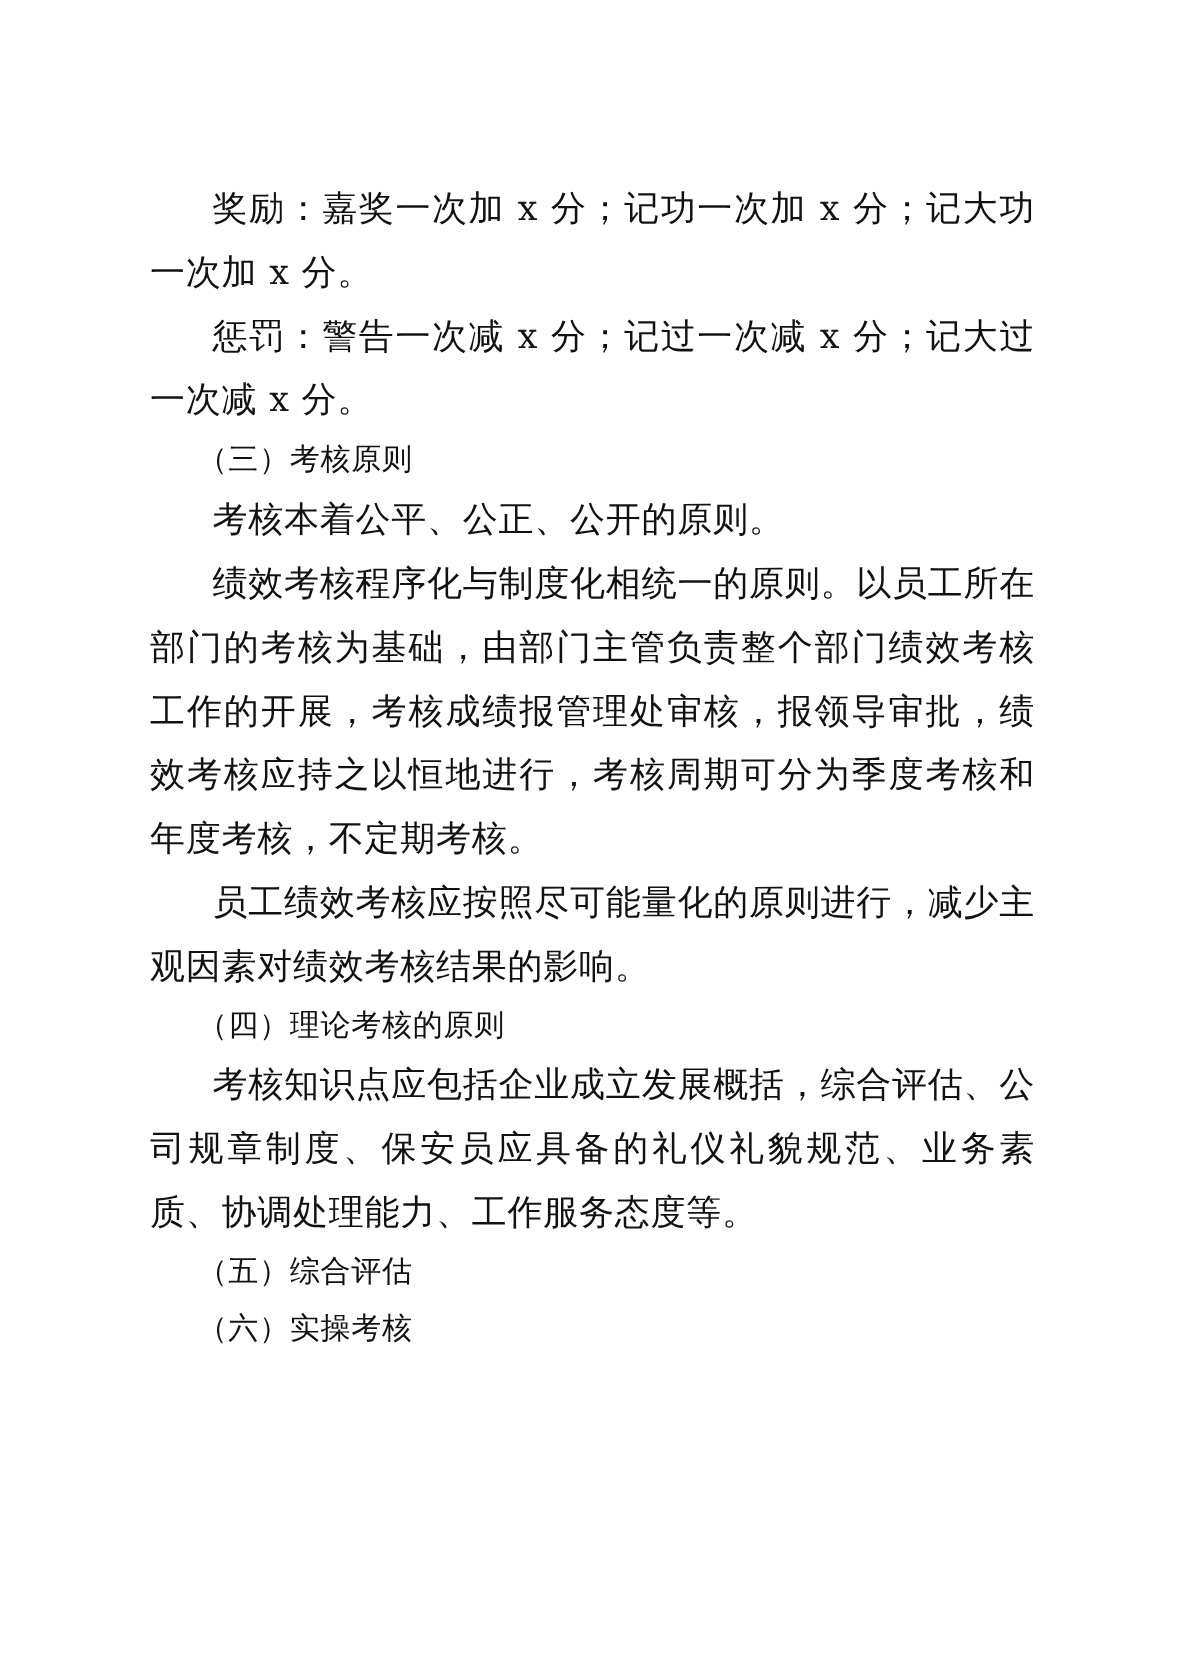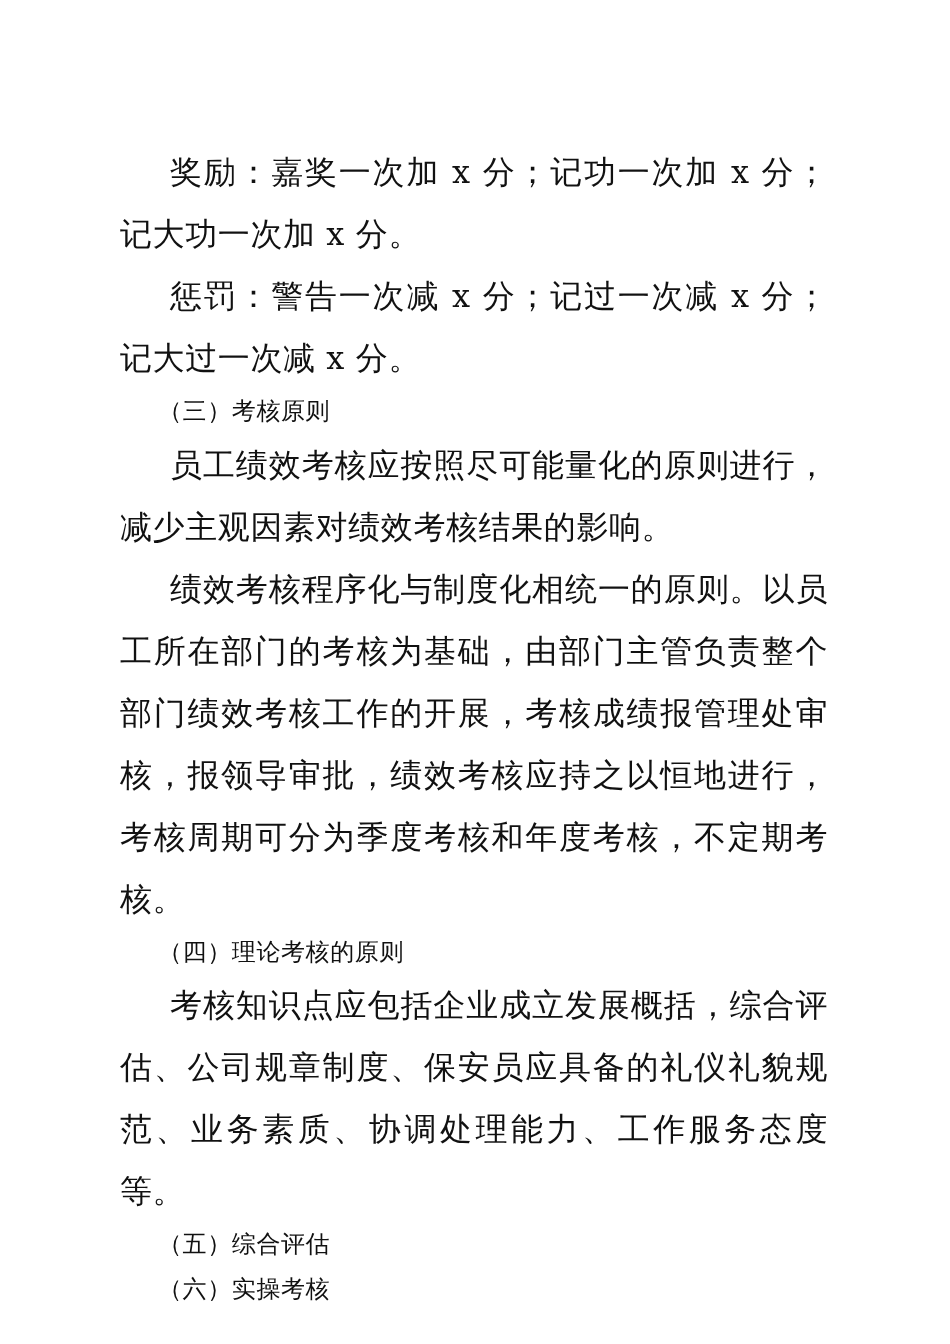--- a/index.html
+++ b/index.html
@@ -17,22 +17,22 @@
     }
     .page {
       position: absolute;
       left: 120px;
       top: 141px;
       width: 708px;
     }
     .para {
       margin: 0;
       padding: 0;
-      font-size: 32px;
-      line-height: 62px;
+      font-size: 28px;
+      line-height: 51px;
       text-indent: 50px;
       letter-spacing: 0.6px;
       text-align: justify;
       text-justify: inter-ideograph;
       word-break: break-all;
     }
     .heading {
       margin: 0;
       padding: 0;
       font-size: 24px;
@@ -43,19 +43,20 @@
       font-family: "DejaVu Sans", "Liberation Sans", sans-serif;
     }
   </style>
 </head>
 <body>
 
 <div class="page">
   <p class="para">奖励：嘉奖一次加 x 分；记功一次加 x 分；记大功一次加 x 分。</p>
   <p class="para">惩罚：警告一次减 x 分；记过一次减 x 分；记大过一次减 x 分。</p>
   <p class="heading">（三）考核原则</p>
+  <p class="para">考核本着公平、公正、公开的原则。</p>
+  <p class="para">绩效考核程序化与制度化相统一的原则。以员工所在部门的考核为基础，由部门主管负责整个部门绩效考核工作的开展，考核成绩报管理处审核，报领导审批，绩效考核应持之以恒地进行，考核周期可分为季度考核和年度考核，不定期考核。</p>
   <p class="para">员工绩效考核应按照尽可能量化的原则进行，减少主观因素对绩效考核结果的影响。</p>
-  <p class="para">绩效考核程序化与制度化相统一的原则。以员工所在部门的考核为基础，由部门主管负责整个部门绩效考核工作的开展，考核成绩报管理处审核，报领导审批，绩效考核应持之以恒地进行，考核周期可分为季度考核和年度考核，不定期考核。</p>
   <p class="heading">（四）理论考核的原则</p>
   <p class="para">考核知识点应包括企业成立发展概括，综合评估、公司规章制度、保安员应具备的礼仪礼貌规范、业务素质、协调处理能力、工作服务态度等。</p>
   <p class="heading">（五）综合评估</p>
   <p class="heading">（六）实操考核</p>
 </div>
 
 </body></html>

